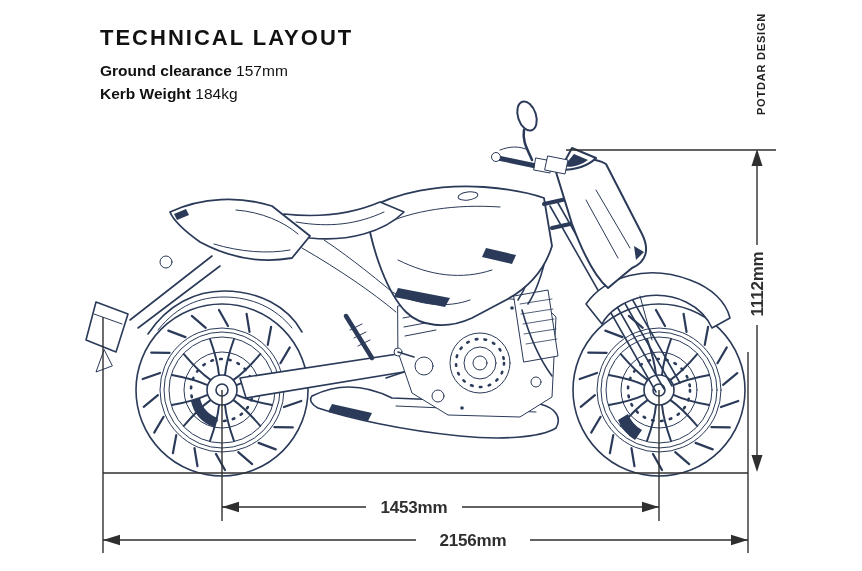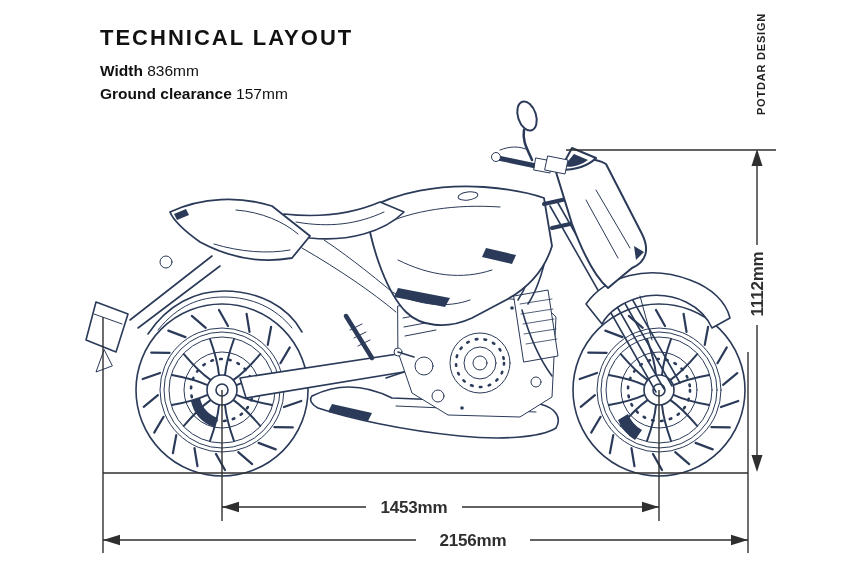--- a/index.html
+++ b/index.html
@@ -26,26 +26,26 @@
   text.dt{fill:var(--dim);font-family:"Liberation Sans",sans-serif;font-size:17px;font-weight:700;letter-spacing:-0.2px;}
 </style>
 </head>
 <body>
 
 <div id="page">
 
   <div class="header">
     <h1>TECHNICAL LAYOUT</h1>
     <div class="spec-row">
-      <span class="spec-label">Width</span>
-      <span class="spec-value">836mm</span>
+      <span class="spec-label">Ground clearance</span>
+      <span class="spec-value">157mm</span>
     </div>
     <div class="spec-row">
-      <span class="spec-label">Ground clearance</span>
-      <span class="spec-value">157mm</span>
+      <span class="spec-label">Kerb Weight</span>
+      <span class="spec-value">184kg</span>
     </div>
   </div>
 
   <div class="watermark">POTDAR DESIGN</div>
 
   <svg width="862" height="571" viewBox="0 0 862 571">
     <defs>
       <path id="tsl" d="M-3,-80 L6,-64"></path>
       <path id="ysp" d="M-3,-15 C-4,-26 -7,-37 -12,-51 M3,-15 C4,-26 7,-37 12,-51"></path>
     </defs>

